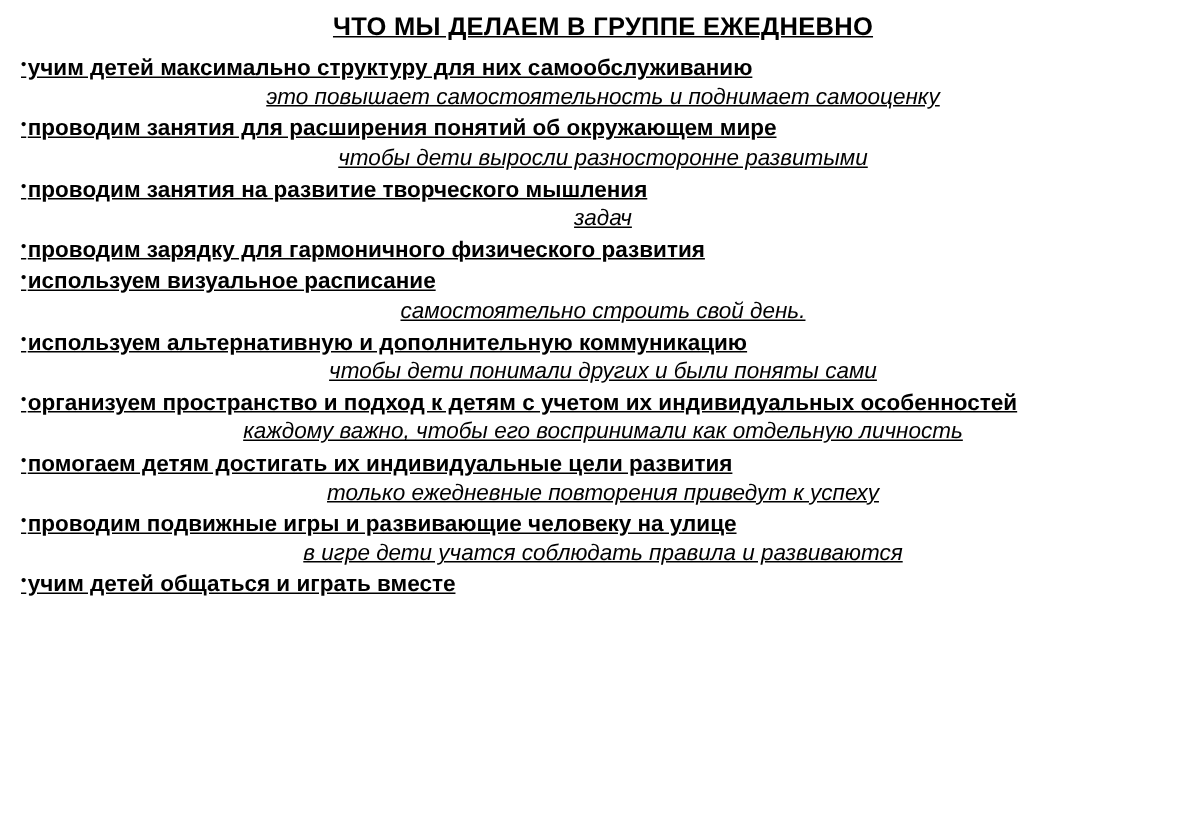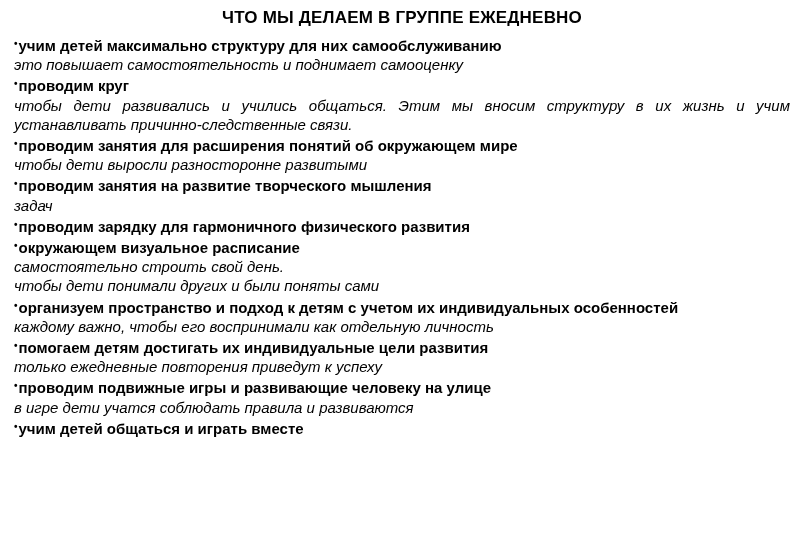--- a/index.html
+++ b/index.html
@@ -13,20 +13,21 @@
     overflow: hidden;
     font-family: "Liberation Sans", sans-serif;
     color: #000000;
     -webkit-font-smoothing: antialiased;
   }
   .page {
     box-sizing: border-box;
     width: 800px;
     height: 555px;
     padding: 5px 10px 0 14px;
+    text-decoration: underline;
   }
   .doc-title {
     font-size: 17px;
     font-weight: bold;
     text-align: center;
     margin: 3px 0 6px 0;
     line-height: 20px;
     letter-spacing: 0.2px;
   }
   .activity-action {
@@ -38,57 +39,54 @@
   .bullet {
     font-size: 10px;
     vertical-align: 4px;
     margin-right: 1px;
     font-weight: bold;
   }
   .reason-line {
     font-size: 15px;
     font-style: italic;
     line-height: 19.2px;
+    text-align: center;
   }
   .reason-line.justified {
     text-align: justify;
     text-align-last: justify;
   }
 </style>
 </head>
 <body>
 
 <main class="page">
   <h1 class="doc-title">ЧТО МЫ ДЕЛАЕМ В ГРУППЕ ЕЖЕДНЕВНО</h1>
   <section id="activities">
       <div class="activity-item">
         <div class="activity-action"><span class="bullet">•</span><span>учим детей максимально структуру для них самообслуживанию</span></div>
         <div class="reason-line">это повышает самостоятельность и поднимает самооценку</div>
       </div>
       <div class="activity-item">
-        <div class="activity-action"><span class="bullet">•</span><span>проводим круг</span></div>
-        <div class="reason-line justified">чтобы дети развивались и учились общаться. Этим мы вносим структуру в их жизнь и учим</div>
-        <div class="reason-line">устанавливать причинно-следственные связи.</div>
-      </div>
-      <div class="activity-item">
         <div class="activity-action"><span class="bullet">•</span><span>проводим занятия для расширения понятий об окружающем мире</span></div>
         <div class="reason-line">чтобы дети выросли разносторонне развитыми</div>
       </div>
       <div class="activity-item">
         <div class="activity-action"><span class="bullet">•</span><span>проводим занятия на развитие творческого мышления</span></div>
         <div class="reason-line">задач</div>
       </div>
       <div class="activity-item">
         <div class="activity-action"><span class="bullet">•</span><span>проводим зарядку для гармоничного физического развития</span></div>
       </div>
       <div class="activity-item">
-        <div class="activity-action"><span class="bullet">•</span><span>окружающем визуальное расписание</span></div>
+        <div class="activity-action"><span class="bullet">•</span><span>используем визуальное расписание</span></div>
         <div class="reason-line">самостоятельно строить свой день.</div>
       </div>
       <div class="activity-item">
+        <div class="activity-action"><span class="bullet">•</span><span>используем альтернативную и дополнительную коммуникацию</span></div>
         <div class="reason-line">чтобы дети понимали других и были поняты сами</div>
       </div>
       <div class="activity-item">
         <div class="activity-action"><span class="bullet">•</span><span>организуем пространство и подход к детям с учетом их индивидуальных особенностей</span></div>
         <div class="reason-line">каждому важно, чтобы его воспринимали как отдельную личность</div>
       </div>
       <div class="activity-item">
         <div class="activity-action"><span class="bullet">•</span><span>помогаем детям достигать их индивидуальные цели развития</span></div>
         <div class="reason-line">только ежедневные повторения приведут к успеху</div>
       </div>

